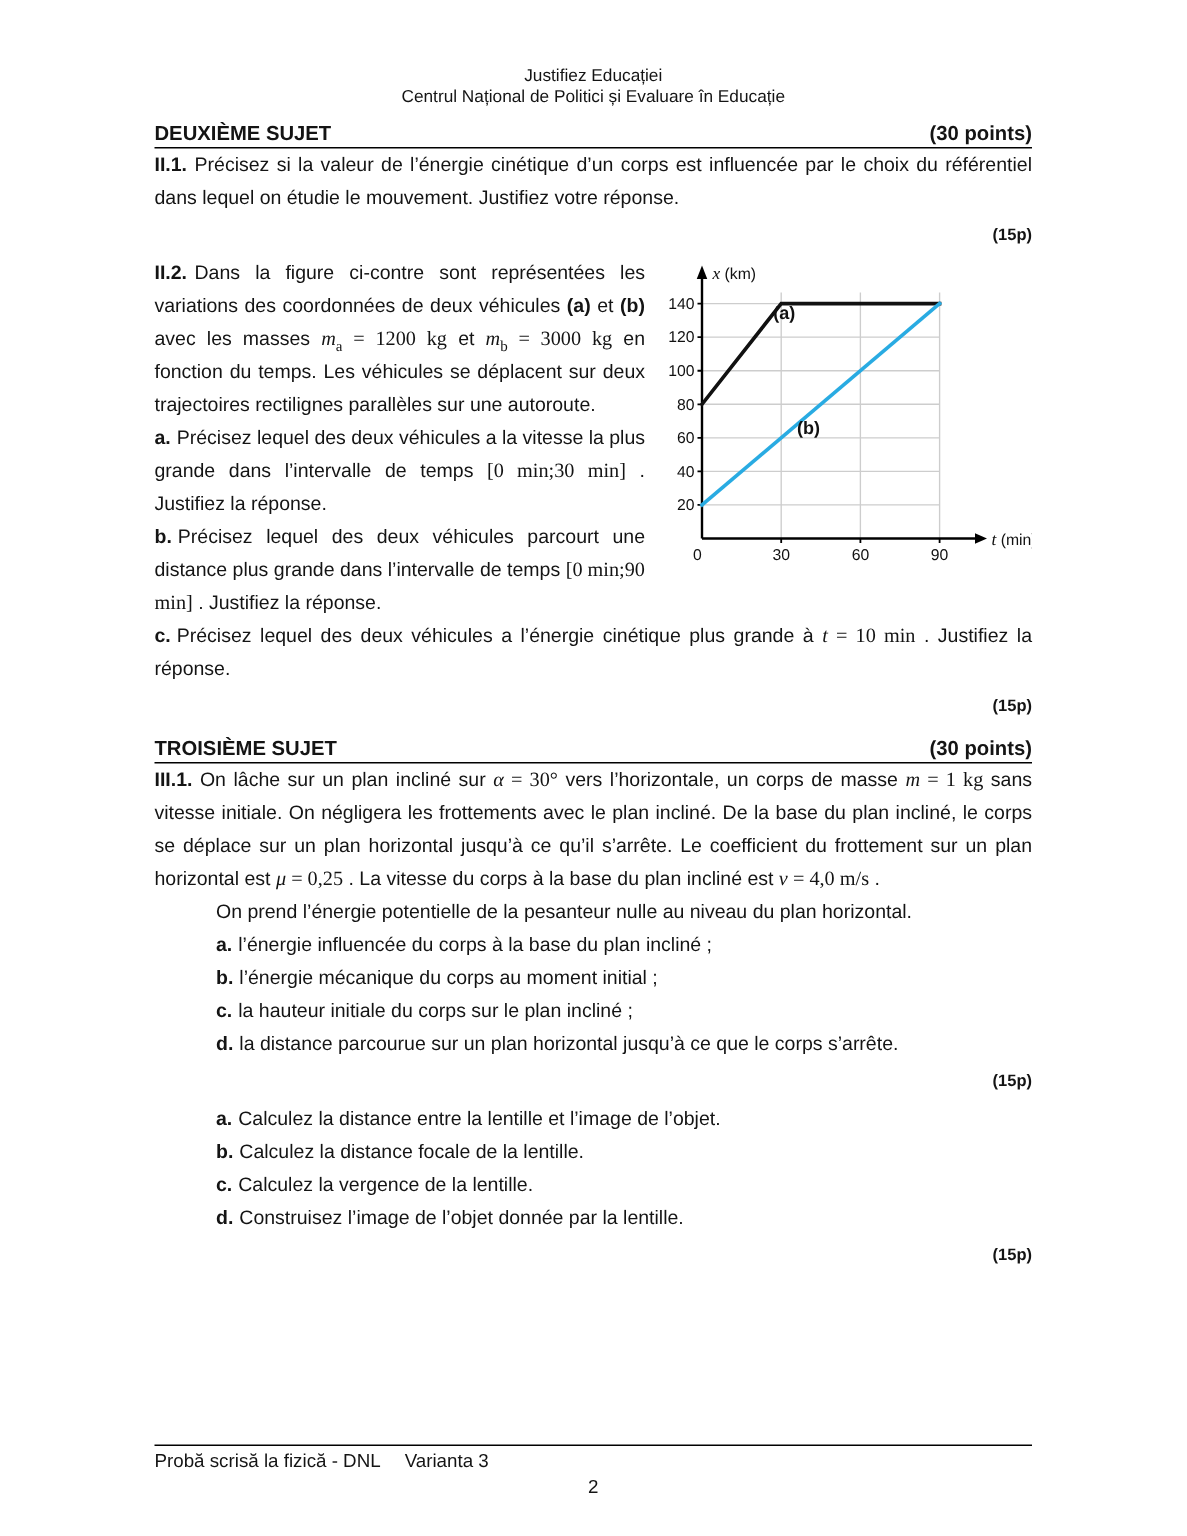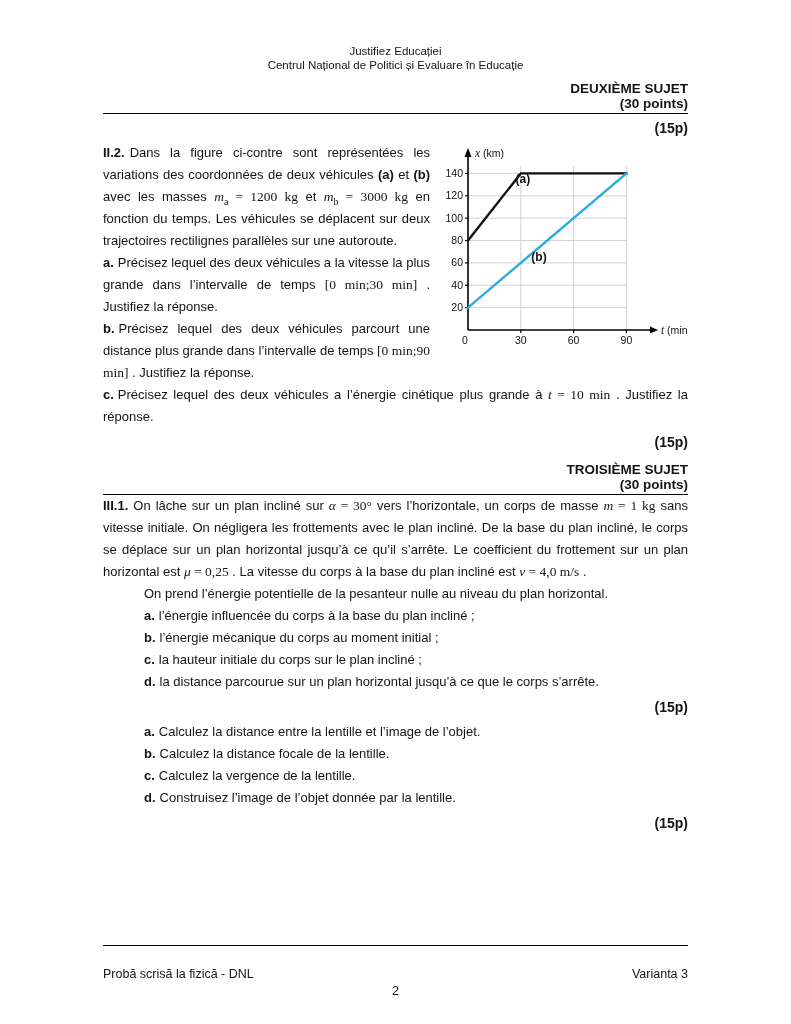--- a/index.html
+++ b/index.html
@@ -3,53 +3,56 @@
 <meta charset="utf-8">
 <style>
   html,body{margin:0;padding:0;}
   body{width:791px;height:1024px;background:#ffffff;color:#141414;
        font-family:"Liberation Sans","DejaVu Sans",sans-serif;}
   .page{position:relative;width:791px;height:1024px;box-sizing:border-box;
         padding:44px 103px 0 103px;overflow:hidden;}
   .hdr{text-align:center;font-size:11.5px;line-height:14px;}
   .secbar{display:flex;justify-content:space-between;align-items:flex-end;
           font-weight:700;font-size:13.5px;border-bottom:1.8px solid #000;
-          padding-bottom:2px;margin-top:9px;flex-direction:column;}
+          padding-bottom:2px;margin-top:9px;}
   p.body{font-size:13px;line-height:22px;text-align:justify;margin:0;}
   p.body.nojust{text-align:left;margin-left:41px;}
   .qlabel{margin-right:5px;font-weight:700;}
   .plabel{margin-right:4px;font-weight:700;}
-  .pts{font-size:14px;font-weight:700;text-align:right;line-height:22px;margin:3px 0 3px 0;clear:both;}
+  .pts{font-size:11px;font-weight:700;text-align:right;line-height:22px;margin:3px 0 3px 0;clear:both;}
   .mt8{margin-top:8px;} .mt10{margin-top:10px;}
   .rich em,.rich i,.rich sub{font-family:"Liberation Serif","DejaVu Serif",serif;}
   .rich em{font-style:normal;font-size:13.5px;margin-top:48px;}
   .rich i{font-style:italic;font-size:13.5px;}
   .rich sub{font-size:10px;line-height:0;}
   figure.chart{float:right;width:250px;height:210px;margin:2px 0 2px 8px;padding:0;}
   footer{position:absolute;left:103px;right:103px;bottom:26px;}
-  .f-row{display:flex;justify-content:space-between;border-top:1.8px solid #000;
-         padding-top:21px;font-size:12.5px;}
+  .f-row{display:flex;border-top:1.8px solid #000;
+         padding-top:3px;font-size:12.5px;gap:16px;}
   .f-num{text-align:center;font-size:12.5px;margin-top:3px;}
   svg text{font-family:"Liberation Sans","DejaVu Sans",sans-serif;fill:#111;}
 </style>
 </head>
 <body>
 
 <div class="page">
 
   <div class="hdr">
     <div>Justifiez Educației</div>
     <div>Centrul Național de Politici și Evaluare în Educație</div>
   </div>
 
   <div class="secbar">
     <span>DEUXIÈME SUJET</span>
     <span>(30 points)</span>
   </div>
 
+  <p class="body mt10">
+    <b class="qlabel">II.1.</b><span>Précisez si la valeur de l’énergie cinétique d’un corps est influencée par le choix du référentiel dans lequel on étudie le mouvement. Justifiez votre réponse.</span>
+  </p>
   <div class="pts">(15p)</div>
 
   <div class="q2">
     <figure class="chart"><svg width="250" height="210" viewBox="0 0 250 210">
           <line x1="82.8" y1="186" x2="82.8" y2="22" stroke="#cdcdcd" stroke-width="0.9"></line>
           <line x1="135.6" y1="186" x2="135.6" y2="22" stroke="#cdcdcd" stroke-width="0.9"></line>
           <line x1="188.4" y1="186" x2="188.4" y2="22" stroke="#cdcdcd" stroke-width="0.9"></line>
           <line x1="30" y1="163.6315789473684" x2="188.4" y2="163.6315789473684" stroke="#cdcdcd" stroke-width="0.9"></line>
           <line x1="30" y1="141.26315789473685" x2="188.4" y2="141.26315789473685" stroke="#cdcdcd" stroke-width="0.9"></line>
           <line x1="30" y1="118.89473684210526" x2="188.4" y2="118.89473684210526" stroke="#cdcdcd" stroke-width="0.9"></line>

